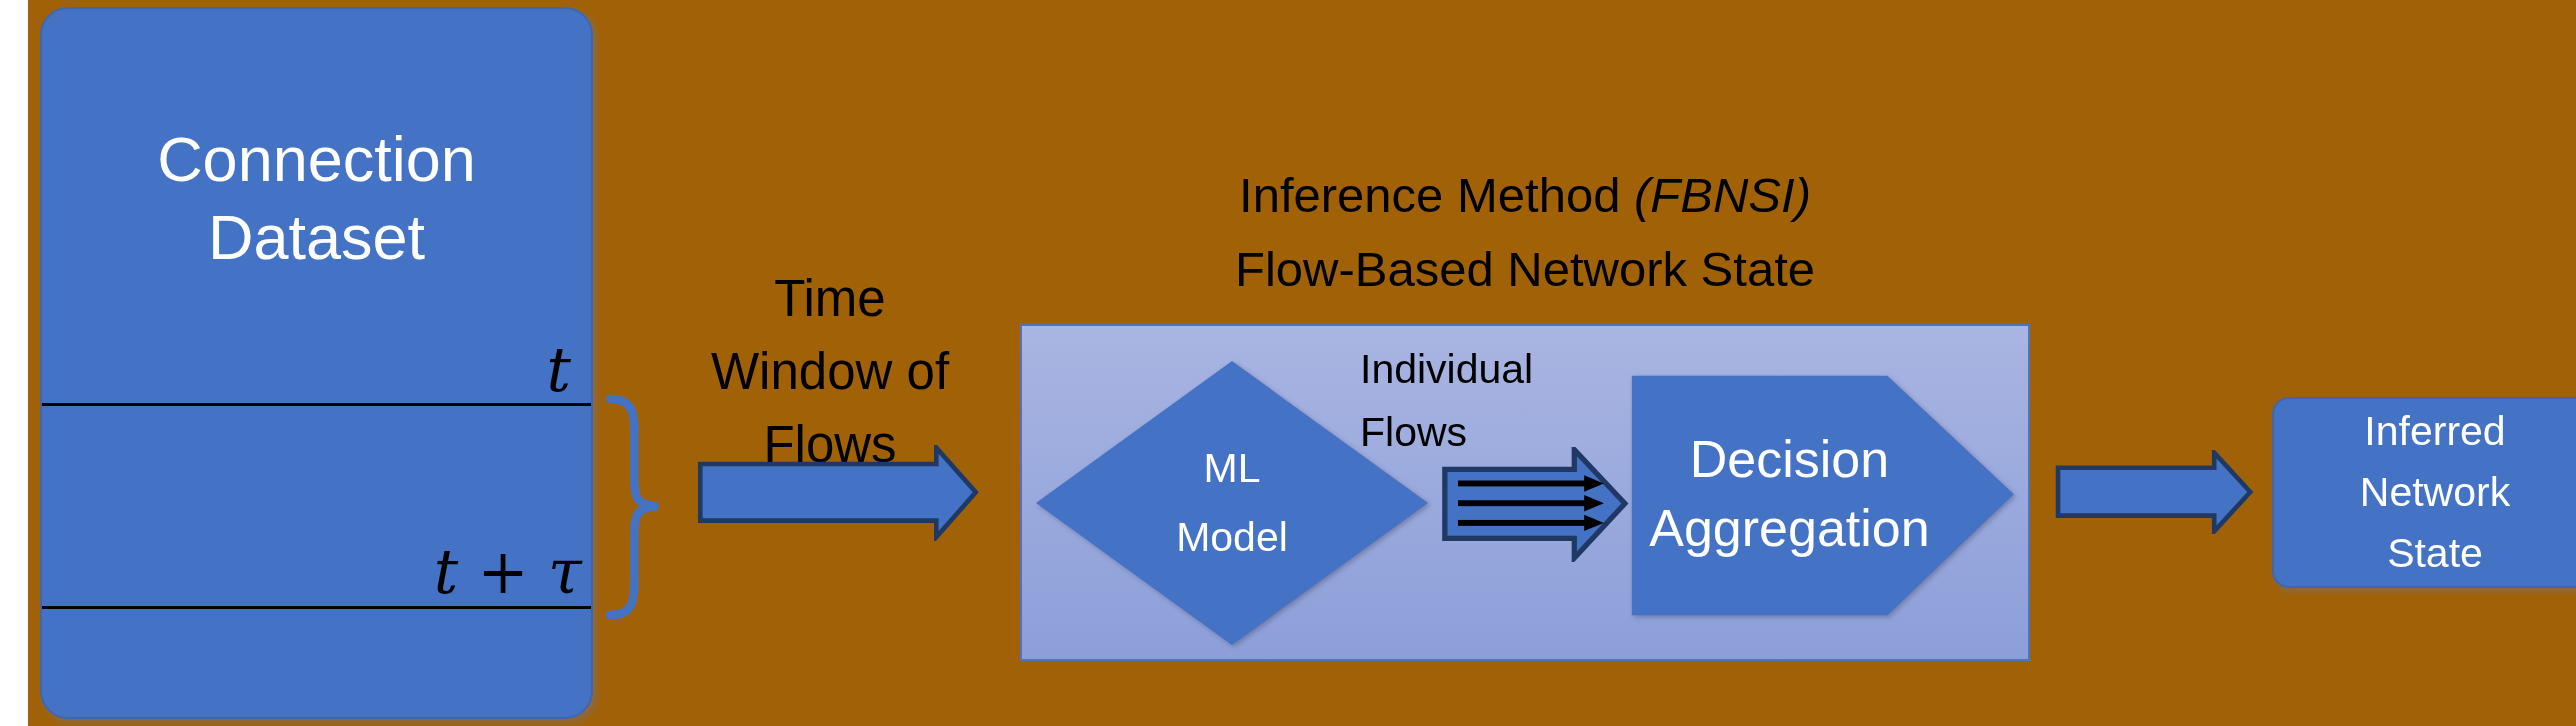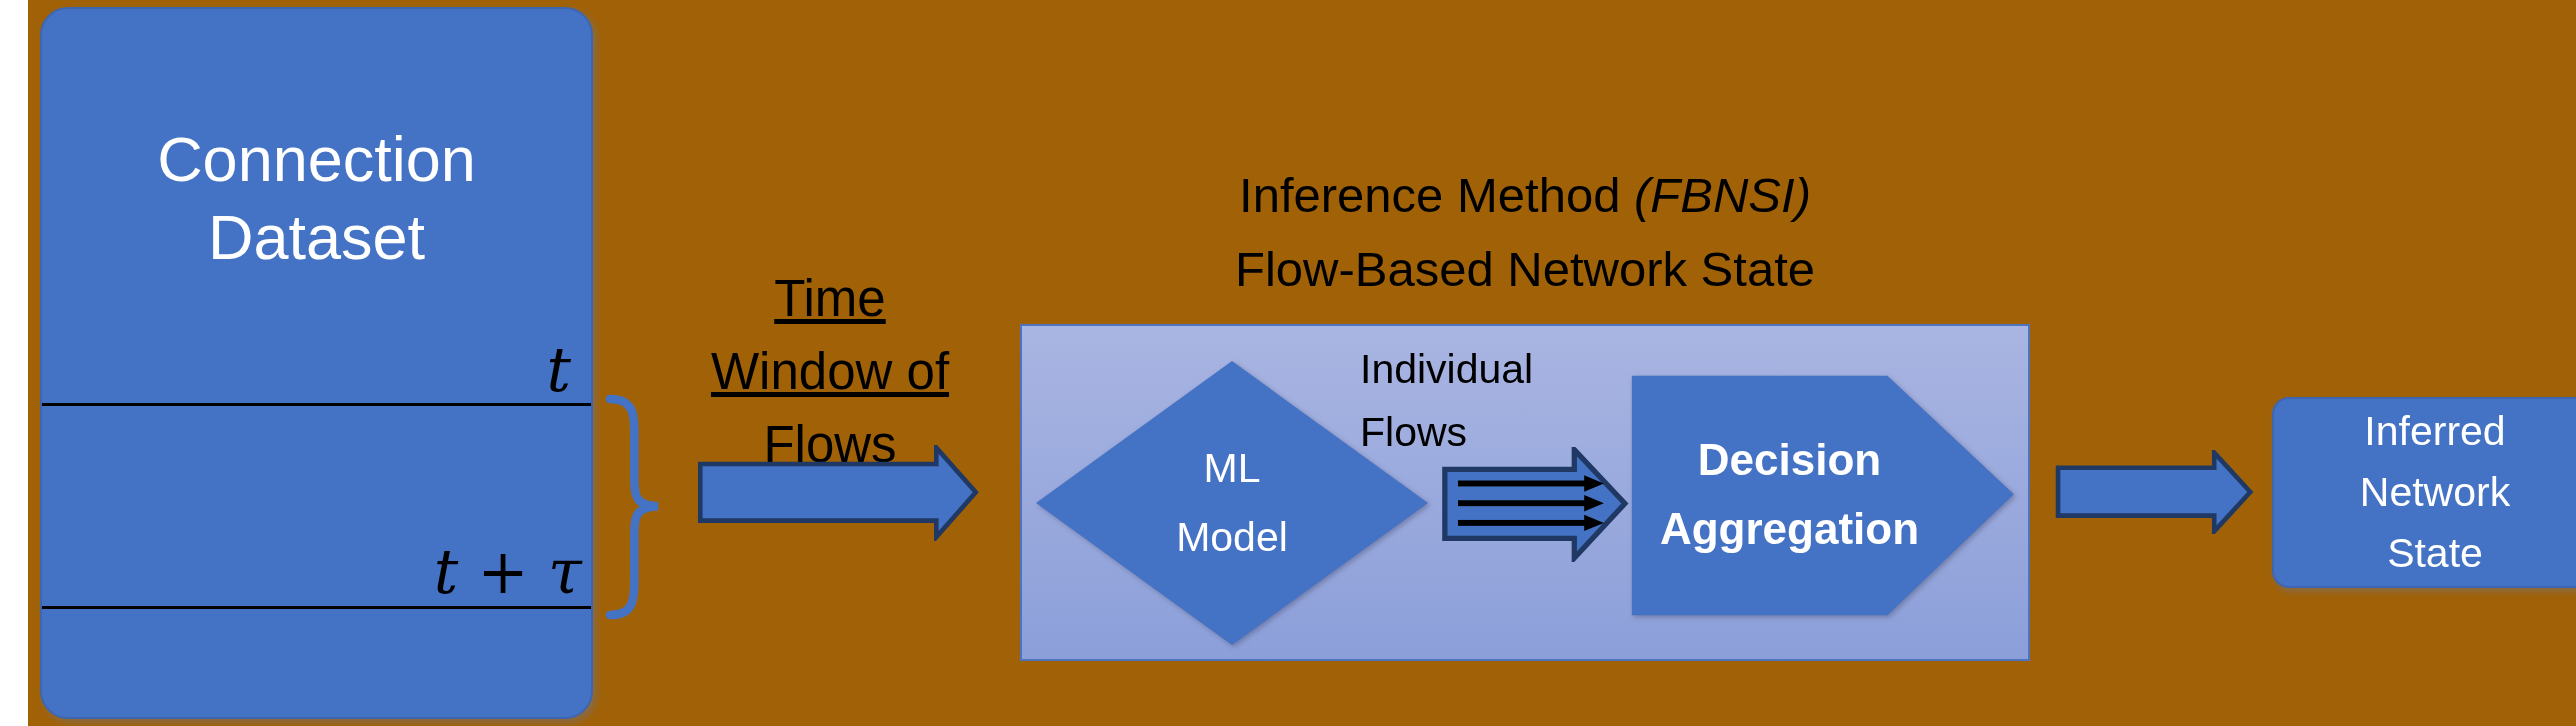--- a/index.html
+++ b/index.html
@@ -58,21 +58,20 @@
 
   
   .time-window-label{
     position:absolute;
     left:627px; top:262px;
     width:350px;
     text-align:center;
     color:#000000;
     font-size:51px;
     line-height:73px;
-    text-decoration:underline;
   }
 
   
   .arrow1-svg{position:absolute; left:669px; top:445px;}
   .arrow2-svg{position:absolute; left:2027px; top:450px;}
   .smallarrow-svg{position:absolute; left:1414px; top:447px;}
   .shape-shadow{filter:drop-shadow(2px 2.6px 2.6px rgba(60,65,95,0.4));}
 
   
   .fbnsi-title{
@@ -115,24 +114,23 @@
     line-height:63px;
   }
   .pentagon-svg{position:absolute; left:1601px; top:373px;}
   .pentagon-label{
     position:absolute;
     left:1604px; top:373px;
     width:315px; height:241px;
     display:flex; flex-direction:column;
     align-items:center; justify-content:center;
     color:#ffffff;
-    font-size:44px;
+    font-size:52px;
     line-height:69px;
     text-align:center;
-    font-weight:bold;
   }
 
   
   .inferred-block{
     position:absolute;
     left:2244px; top:397px;
     width:326px; height:191px;
     box-sizing:border-box;
     background:#4472C4;
     border:2px solid #3E66B0;

